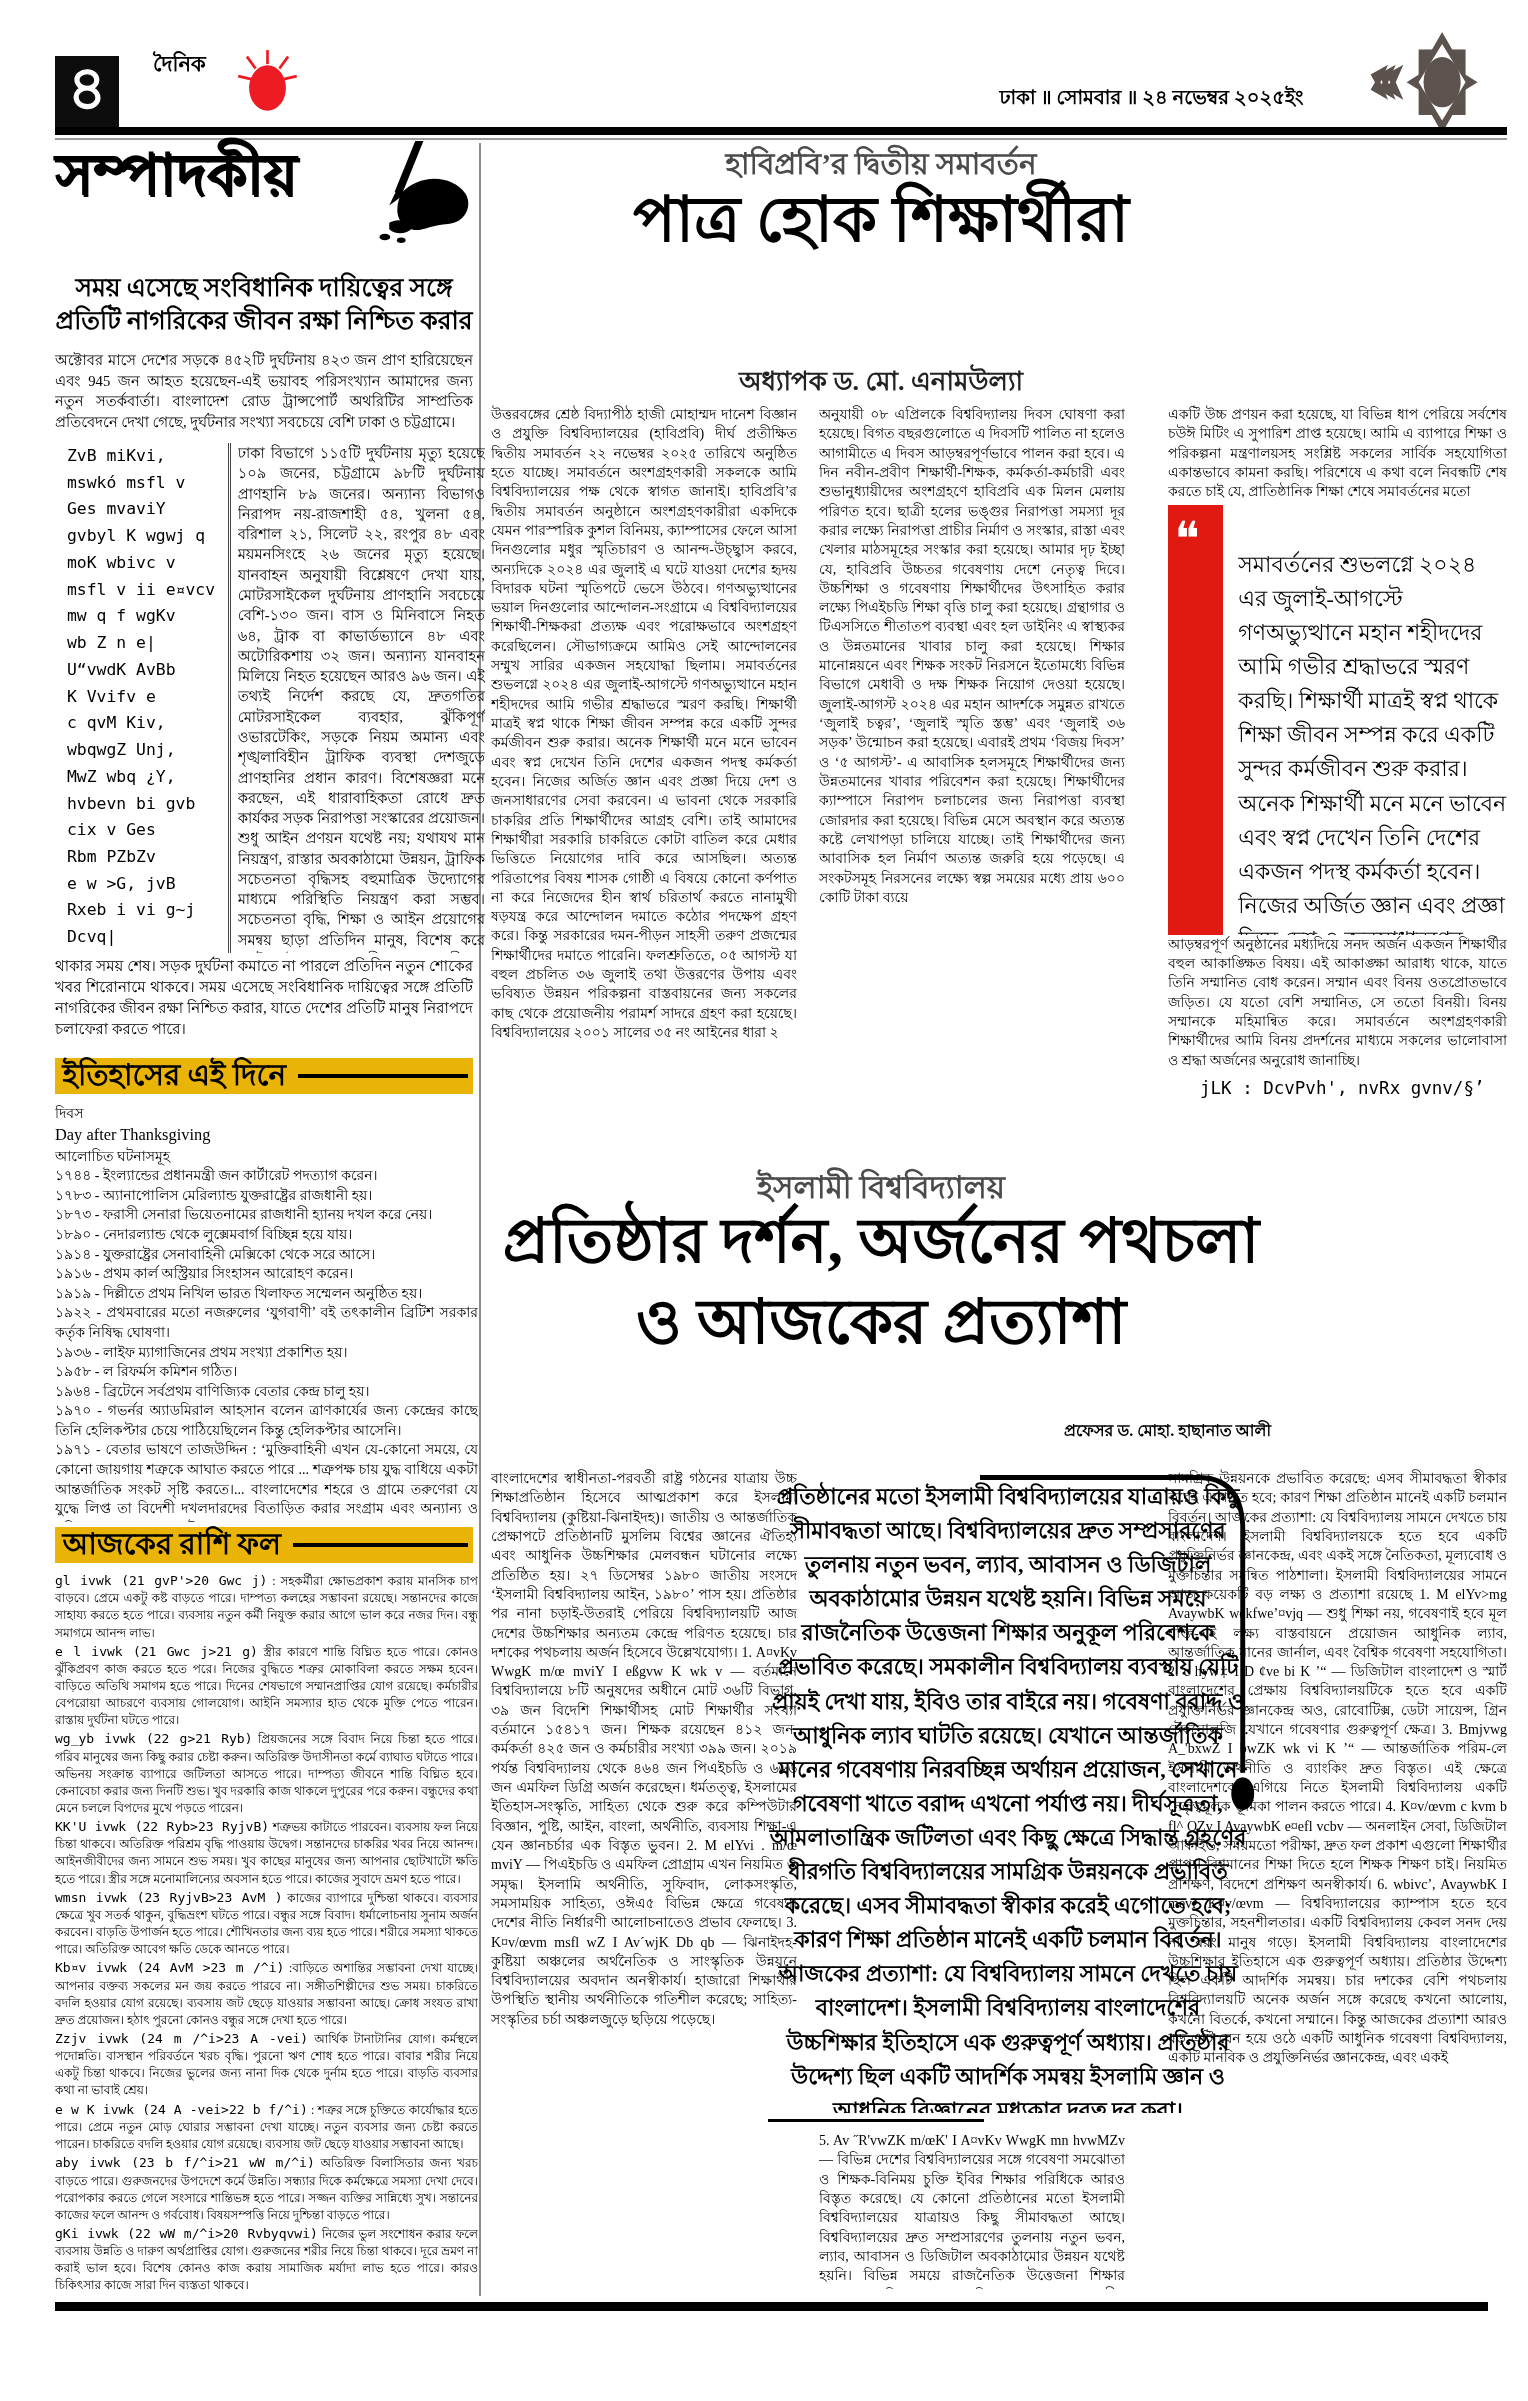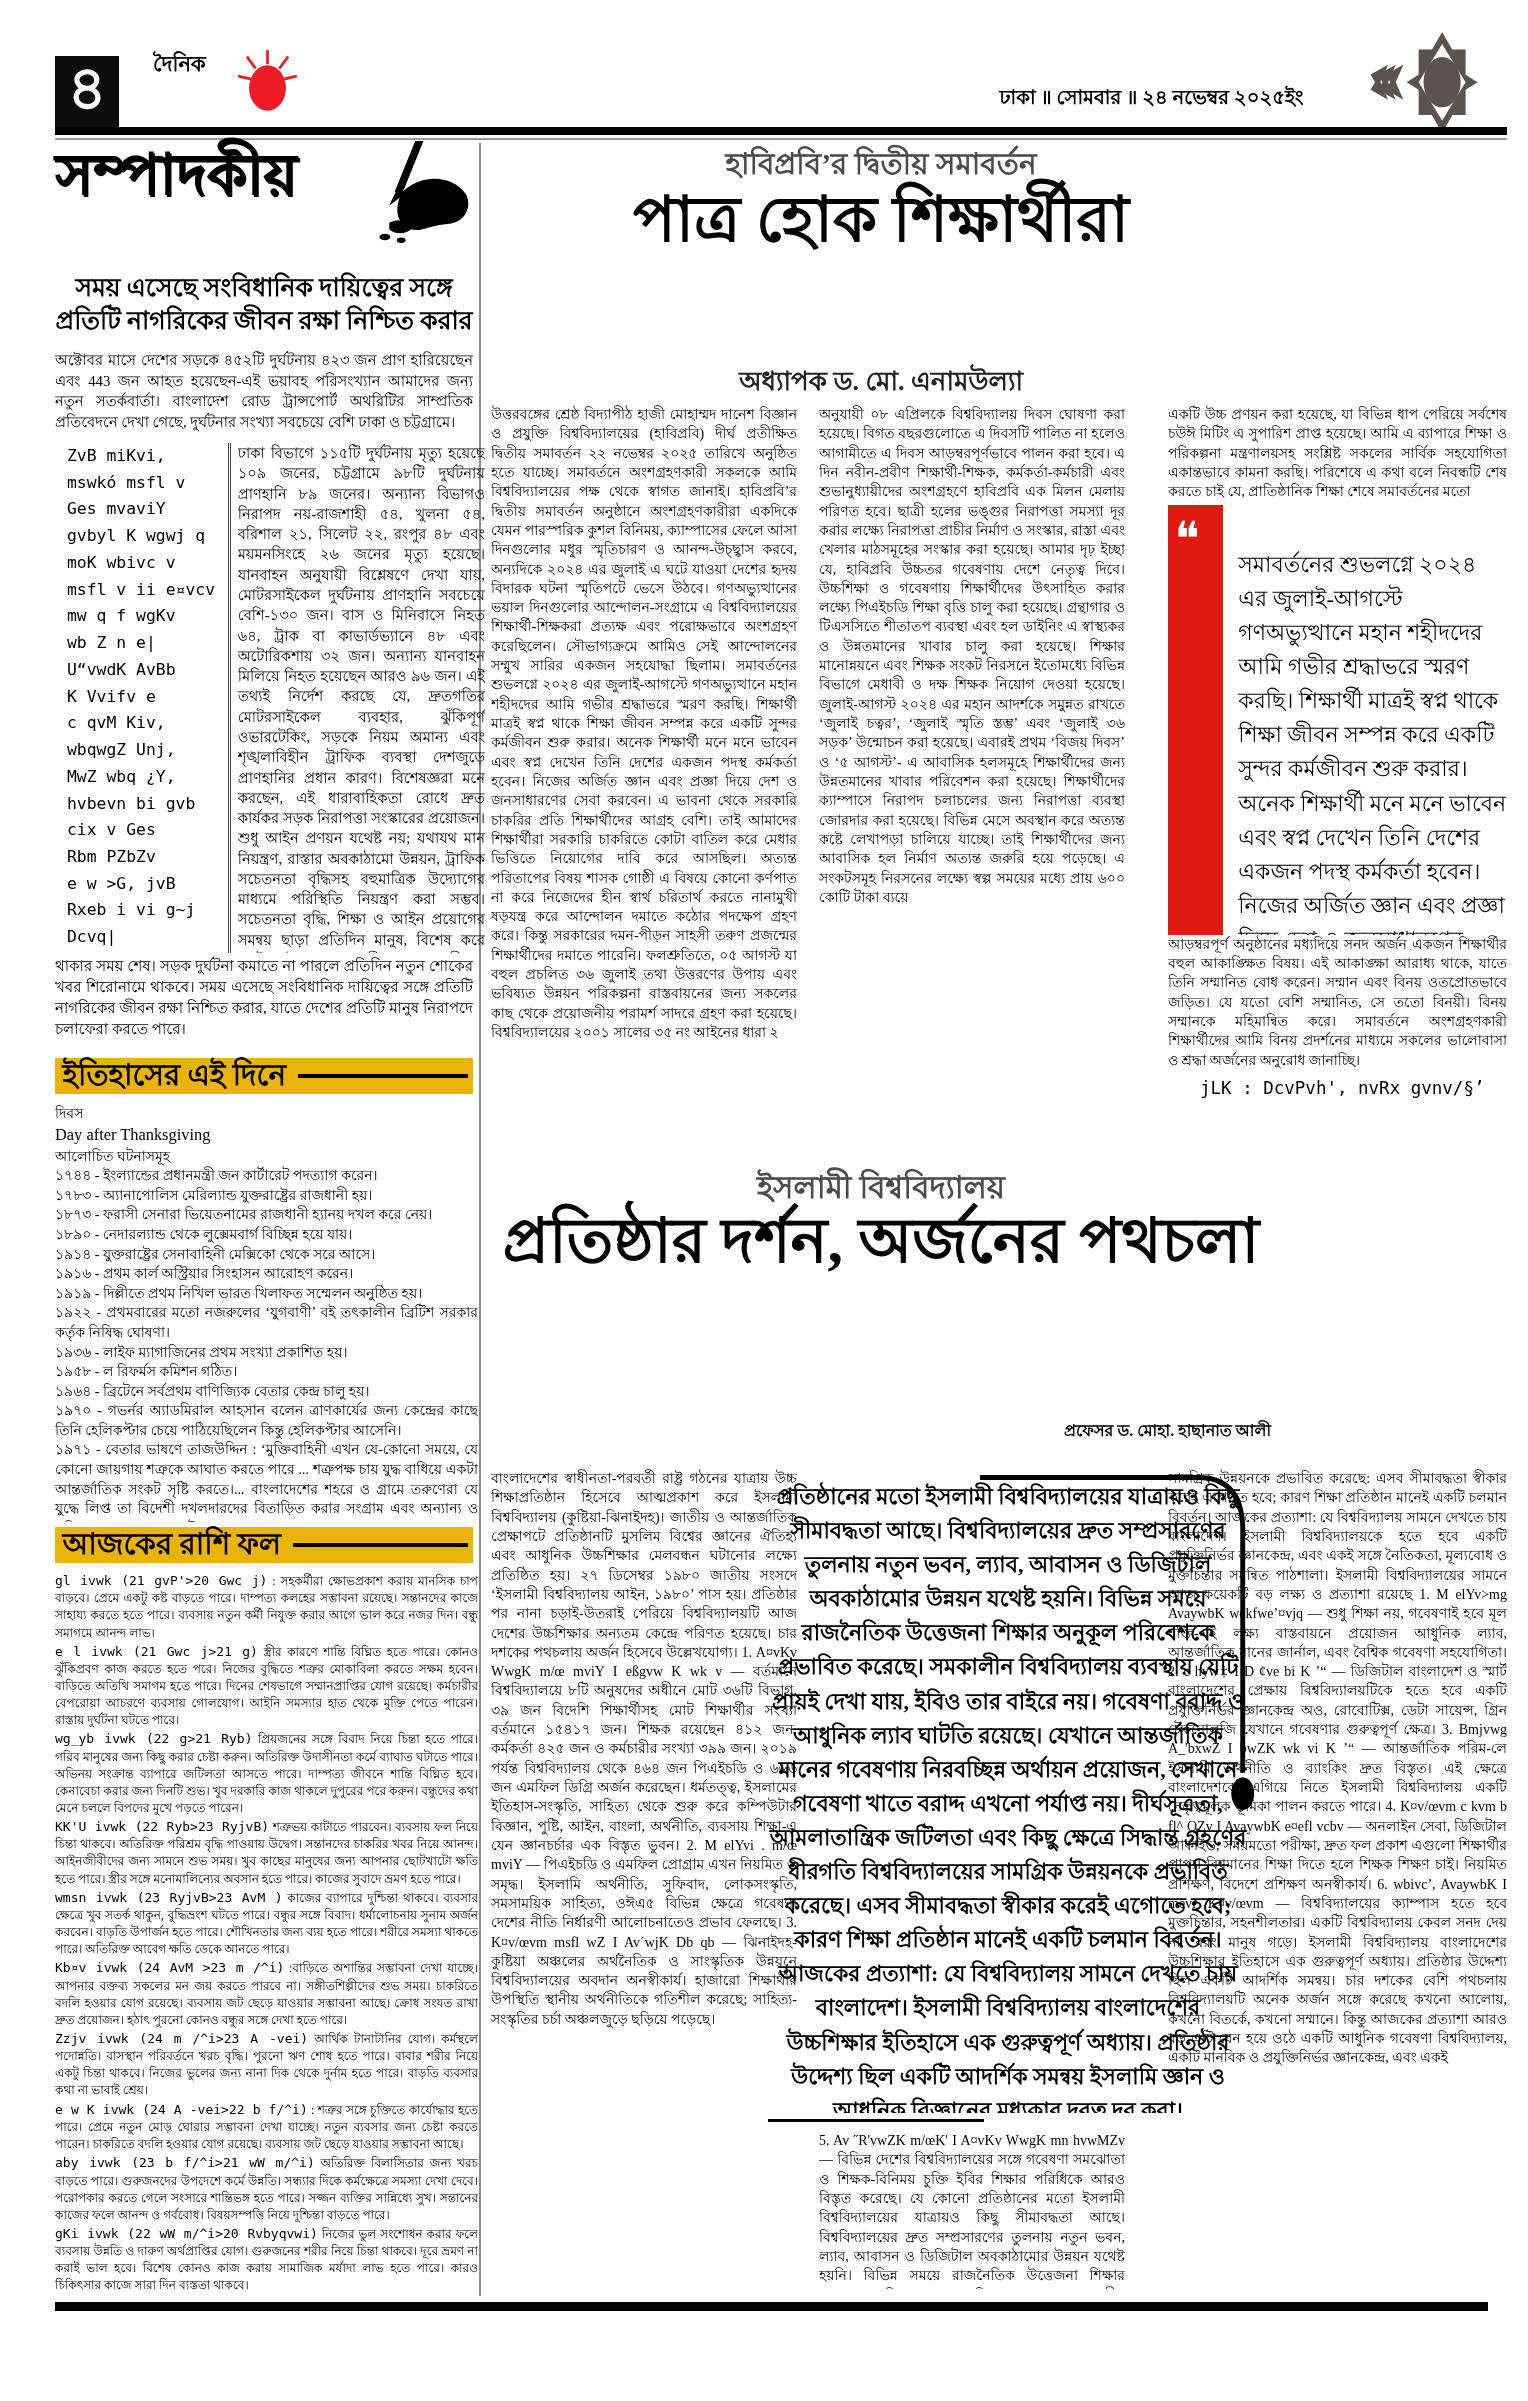--- a/index.html
+++ b/index.html
@@ -122,21 +122,21 @@
       <polygon points="96,118 112,84 126,96"></polygon>
       <path d="M118 96 C150 60 210 60 236 96 C250 118 236 150 204 152 C170 154 150 170 132 160 C112 150 104 128 118 96 Z"></path>
       <path d="M96 150 C112 140 132 146 138 160 C128 172 106 172 96 162 Z"></path>
       <ellipse cx="88" cy="176" rx="10" ry="6"></ellipse>
       <ellipse cx="118" cy="182" rx="8" ry="5"></ellipse>
     </g>
   </svg>
 </div>
 
 <div class="abs edhead">সময় এসেছে সংবিধানিক দায়িত্বের সঙ্গে প্রতিটি নাগরিকের জীবন রক্ষা নিশ্চিত করার</div>
-<div class="abs edlead just clip">অক্টোবর মাসে দেশের সড়কে ৪৫২টি দুর্ঘটনায় ৪২৩ জন প্রাণ হারিয়েছেন এবং 443 জন আহত হয়েছেন-এই ভয়াবহ পরিসংখ্যান আমাদের জন্য নতুন সতর্কবার্তা। বাংলাদেশ রোড ট্রান্সপোর্ট অথরিটির সাম্প্রতিক প্রতিবেদনে দেখা গেছে, দুর্ঘটনার সংখ্যা সবচেয়ে বেশি ঢাকা ও চট্টগ্রামে।</div>
+<div class="abs edlead just clip">অক্টোবর মাসে দেশের সড়কে ৪৫২টি দুর্ঘটনায় ৪২৩ জন প্রাণ হারিয়েছেন এবং 945 জন আহত হয়েছেন-এই ভয়াবহ পরিসংখ্যান আমাদের জন্য নতুন সতর্কবার্তা। বাংলাদেশ রোড ট্রান্সপোর্ট অথরিটির সাম্প্রতিক প্রতিবেদনে দেখা গেছে, দুর্ঘটনার সংখ্যা সবচেয়ে বেশি ঢাকা ও চট্টগ্রামে।</div>
 
 <div class="abs edcols clip">
   <div class="mono clip">ZvB miKvi,
 mswkó  msfl v
 Ges mvaviY
 gvbyl K wgwj q
 moK wbivc v
 msfl v ii e¤vcv
 mw q f wgKv
 wb Z n e|
@@ -236,20 +236,21 @@
     </div>
     <div class="qt clip">সমাবর্তনের শুভলগ্নে ২০২৪ এর জুলাই-আগস্টে গণঅভ্যুত্থানে মহান শহীদদের আমি গভীর শ্রদ্ধাভরে স্মরণ করছি। শিক্ষার্থী মাত্রই স্বপ্ন থাকে শিক্ষা জীবন সম্পন্ন করে একটি সুন্দর কর্মজীবন শুরু করার। অনেক শিক্ষার্থী মনে মনে ভাবেন এবং স্বপ্ন দেখেন তিনি দেশের একজন পদস্থ কর্মকর্তা হবেন। নিজের অর্জিত জ্ঞান এবং প্রজ্ঞা দিয়ে দেশ ও জনসাধারণের সেবা করবেন।</div>
   </div>
   <div class="just">আড়ম্বরপূর্ণ অনুষ্ঠানের মধ্যদিয়ে সনদ অর্জন একজন শিক্ষার্থীর বহুল আকাঙ্ক্ষিত বিষয়। এই আকাঙ্ক্ষা আরাধ্য থাকে, যাতে তিনি সম্মানিত বোধ করেন। সম্মান এবং বিনয় ওতপ্রোতভাবে জড়িত। যে যতো বেশি সম্মানিত, সে ততো বিনয়ী। বিনয় সম্মানকে মহিমান্বিত করে। সমাবর্তনে অংশগ্রহণকারী শিক্ষার্থীদের আমি বিনয় প্রদর্শনের মাধ্যমে সকলের ভালোবাসা ও শ্রদ্ধা অর্জনের অনুরোধ জানাচ্ছি।</div>
   <div class="a1sig">jLK : DcvPvh', nvRx  gvnv/§’  ’v bk</div>
 </div>
 
 <div class="abs a2kicker">ইসলামী বিশ্ববিদ্যালয়</div>
 <div class="abs a2head">
   <div>প্রতিষ্ঠার দর্শন, অর্জনের পথচলা</div>
+  <div>ও আজকের প্রত্যাশা</div>
 </div>
 <div class="abs a2by">প্রফেসর ড. মোহা. হাছানাত আলী</div>
 
 <div class="abs col a2c1 just clip">বাংলাদেশের স্বাধীনতা-পরবর্তী রাষ্ট্র গঠনের যাত্রায় উচ্চ শিক্ষাপ্রতিষ্ঠান হিসেবে আত্মপ্রকাশ করে ইসলামী বিশ্ববিদ্যালয় (কুষ্টিয়া-ঝিনাইদহ)। জাতীয় ও আন্তর্জাতিক প্রেক্ষাপটে প্রতিষ্ঠানটি মুসলিম বিশ্বের জ্ঞানের ঐতিহ্য এবং আধুনিক উচ্চশিক্ষার মেলবন্ধন ঘটানোর লক্ষ্যে প্রতিষ্ঠিত হয়। ২৭ ডিসেম্বর ১৯৮০ জাতীয় সংসদে ‘ইসলামী বিশ্ববিদ্যালয় আইন, ১৯৮০’ পাস হয়। প্রতিষ্ঠার পর নানা চড়াই-উতরাই পেরিয়ে বিশ্ববিদ্যালয়টি আজ দেশের উচ্চশিক্ষার অন্যতম কেন্দ্রে পরিণত হয়েছে। চার দশকের পথচলায় অর্জন হিসেবে উল্লেখযোগ্য। 1. A¤vKv WwgK m/œ mviY I eßgvw K wk  v — বর্তমানে বিশ্ববিদ্যালয়ে ৮টি অনুষদের অধীনে মোট ৩৬টি বিভাগ, ৩৯ জন বিদেশি শিক্ষার্থীসহ মোট শিক্ষার্থীর সংখ্যা বর্তমানে ১৫৪১৭ জন। শিক্ষক রয়েছেন ৪১২ জন, কর্মকর্তা ৪২৫ জন ও কর্মচারীর সংখ্যা ৩৯৯ জন। ২০১৯ পর্যন্ত বিশ্ববিদ্যালয় থেকে ৪৬৪ জন পিএইচডি ও ৬৬৬ জন এমফিল ডিগ্রি অর্জন করেছেন। ধর্মতত্ত্ব, ইসলামের ইতিহাস-সংস্কৃতি, সাহিত্য থেকে শুরু করে কম্পিউটার বিজ্ঞান, পুষ্টি, আইন, বাংলা, অর্থনীতি, ব্যবসায় শিক্ষা-এ যেন জ্ঞানচর্চার এক বিস্তৃত ভুবন। 2. M elYvi  . m/œ mviY — পিএইচডি ও এমফিল প্রোগ্রাম এখন নিয়মিত ও সমৃদ্ধ। ইসলামি অর্থনীতি, সুফিবাদ, লোকসংস্কৃতি, সমসাময়িক সাহিত্য, ওঈএ৫ বিভিন্ন ক্ষেত্রে গবেষণা দেশের নীতি নির্ধারণী আলোচনাতেও প্রভাব ফেলছে। 3. K¤v/œvm msfl  wZ I Av´wjK Db qb — ঝিনাইদহ-কুষ্টিয়া অঞ্চলের অর্থনৈতিক ও সাংস্কৃতিক উন্নয়নে বিশ্ববিদ্যালয়ের অবদান অনস্বীকার্য। হাজারো শিক্ষার্থীর উপস্থিতি স্থানীয় অর্থনীতিকে গতিশীল করেছে; সাহিত্য-সংস্কৃতির চর্চা অঞ্চলজুড়ে ছড়িয়ে পড়েছে।</div>
 
 <svg class="abs callframe" viewBox="0 0 510 640">
   <path d="M0,8 H400 Q478,8 482,96 V550" fill="none" stroke="#000" stroke-width="9"></path>
   <ellipse cx="482" cy="588" rx="21" ry="30" fill="#000"></ellipse>
 </svg>
 <div class="abs callout clip">প্রতিষ্ঠানের মতো ইসলামী বিশ্ববিদ্যালয়ের যাত্রায়ও কিছু সীমাবদ্ধতা আছে। বিশ্ববিদ্যালয়ের দ্রুত সম্প্রসারণের তুলনায় নতুন ভবন, ল্যাব, আবাসন ও ডিজিটাল অবকাঠামোর উন্নয়ন যথেষ্ট হয়নি। বিভিন্ন সময়ে রাজনৈতিক উত্তেজনা শিক্ষার অনুকূল পরিবেশকে প্রভাবিত করেছে। সমকালীন বিশ্ববিদ্যালয় ব্যবস্থায় যেটি প্রায়ই দেখা যায়, ইবিও তার বাইরে নয়। গবেষণা বরাদ্দ ও আধুনিক ল্যাব ঘাটতি রয়েছে। যেখানে আন্তর্জাতিক মানের গবেষণায় নিরবচ্ছিন্ন অর্থায়ন প্রয়োজন, সেখানে গবেষণা খাতে বরাদ্দ এখনো পর্যাপ্ত নয়। দীর্ঘসূত্রতা, আমলাতান্ত্রিক জটিলতা এবং কিছু ক্ষেত্রে সিদ্ধান্ত গ্রহণের ধীরগতি বিশ্ববিদ্যালয়ের সামগ্রিক উন্নয়নকে প্রভাবিত করেছে। এসব সীমাবদ্ধতা স্বীকার করেই এগোতে হবে; কারণ শিক্ষা প্রতিষ্ঠান মানেই একটি চলমান বিবর্তন। আজকের প্রত্যাশা: যে বিশ্ববিদ্যালয় সামনে দেখতে চায় বাংলাদেশ। ইসলামী বিশ্ববিদ্যালয় বাংলাদেশের উচ্চশিক্ষার ইতিহাসে এক গুরুত্বপূর্ণ অধ্যায়। প্রতিষ্ঠার উদ্দেশ্য ছিল একটি আদর্শিক সমন্বয় ইসলামি জ্ঞান ও আধুনিক বিজ্ঞানের মধ্যকার দূরত্ব দূর করা।</div>

